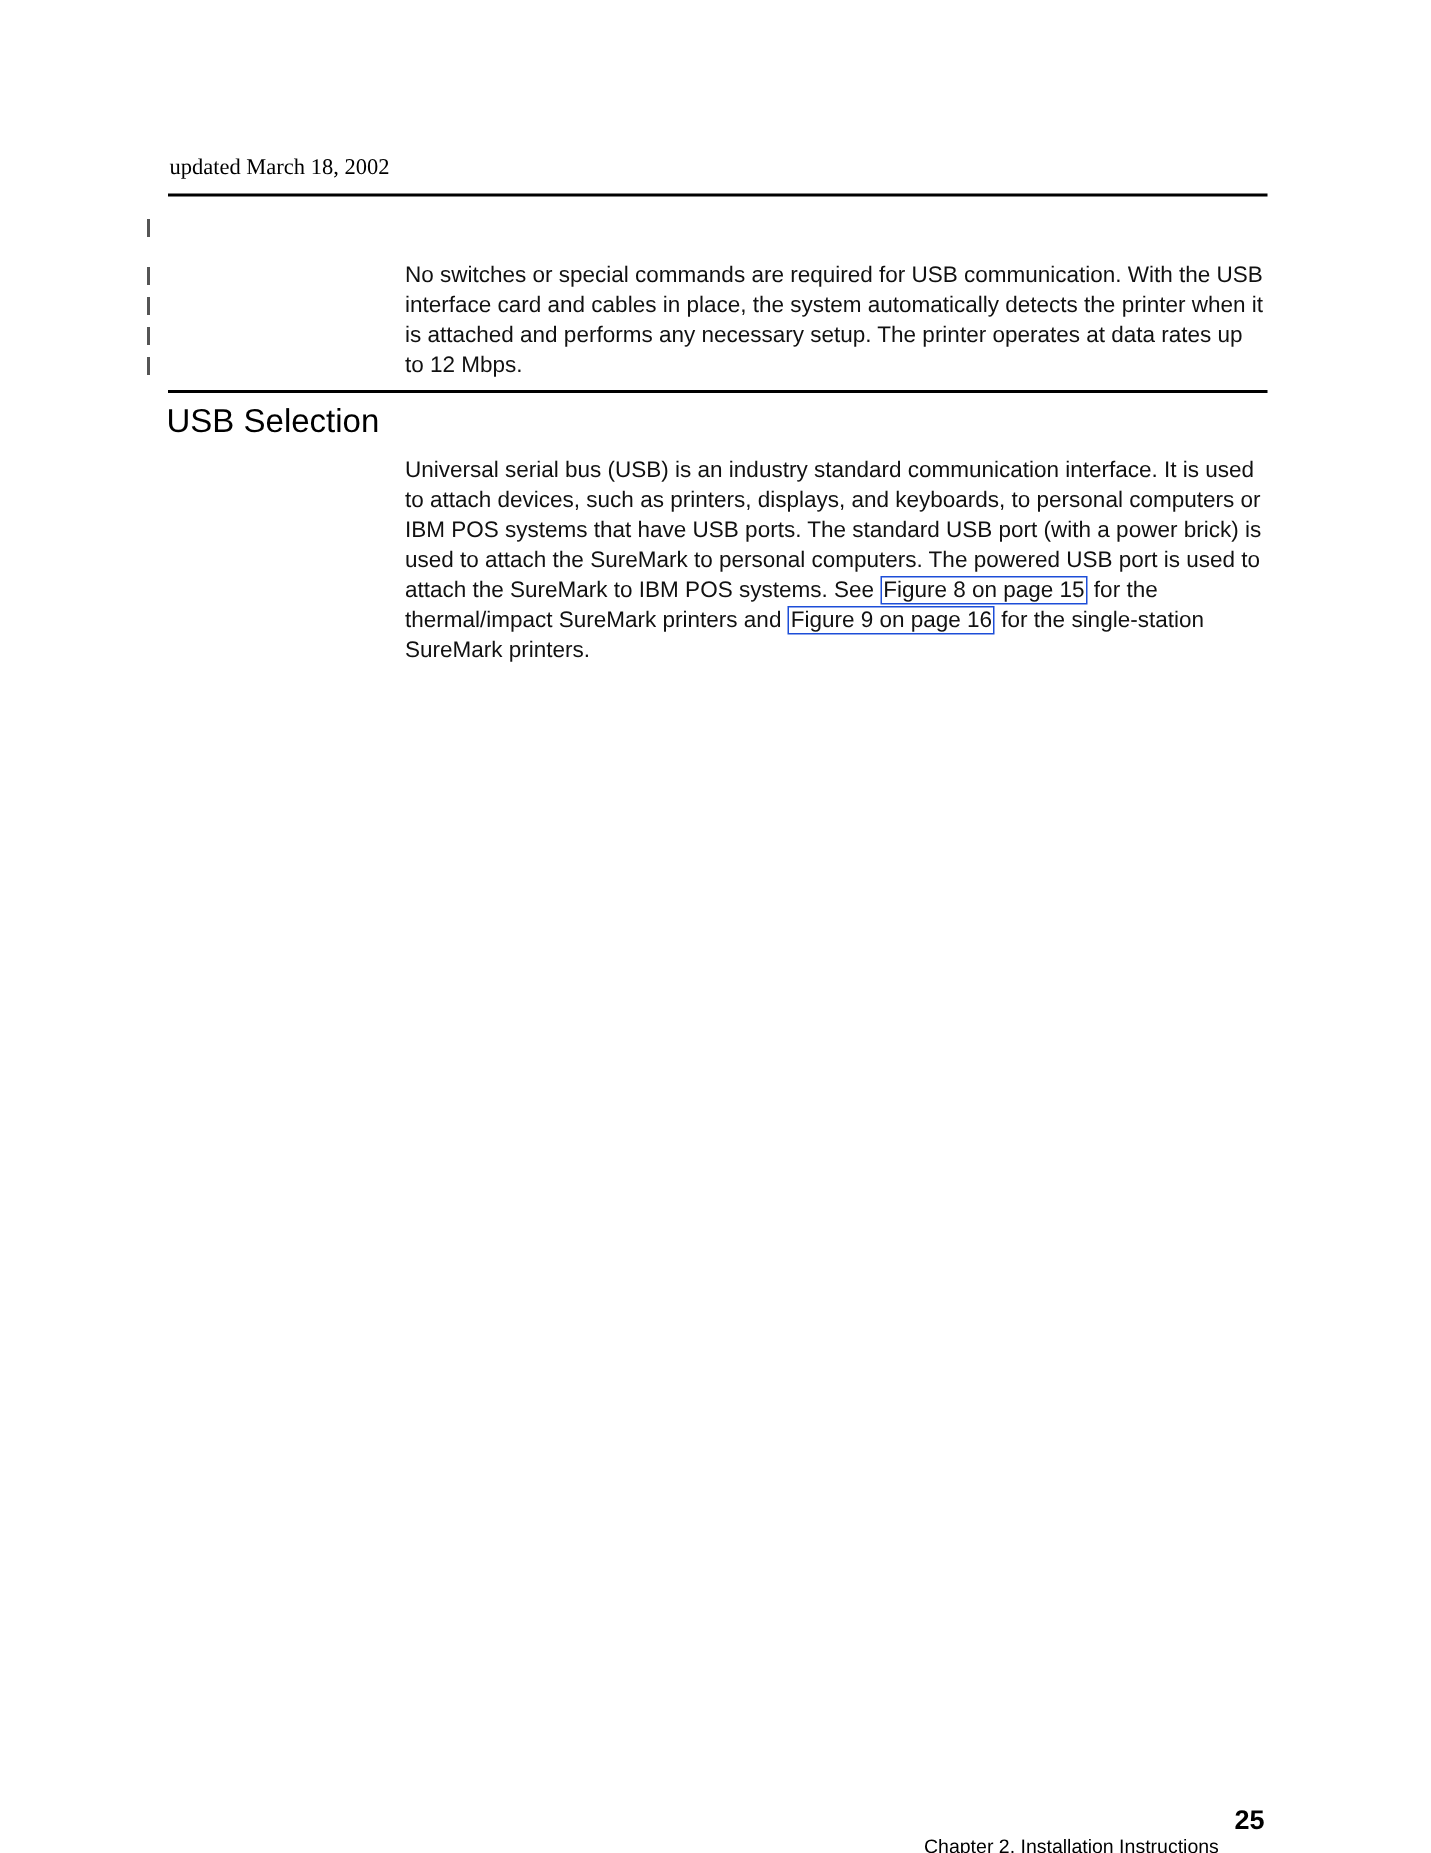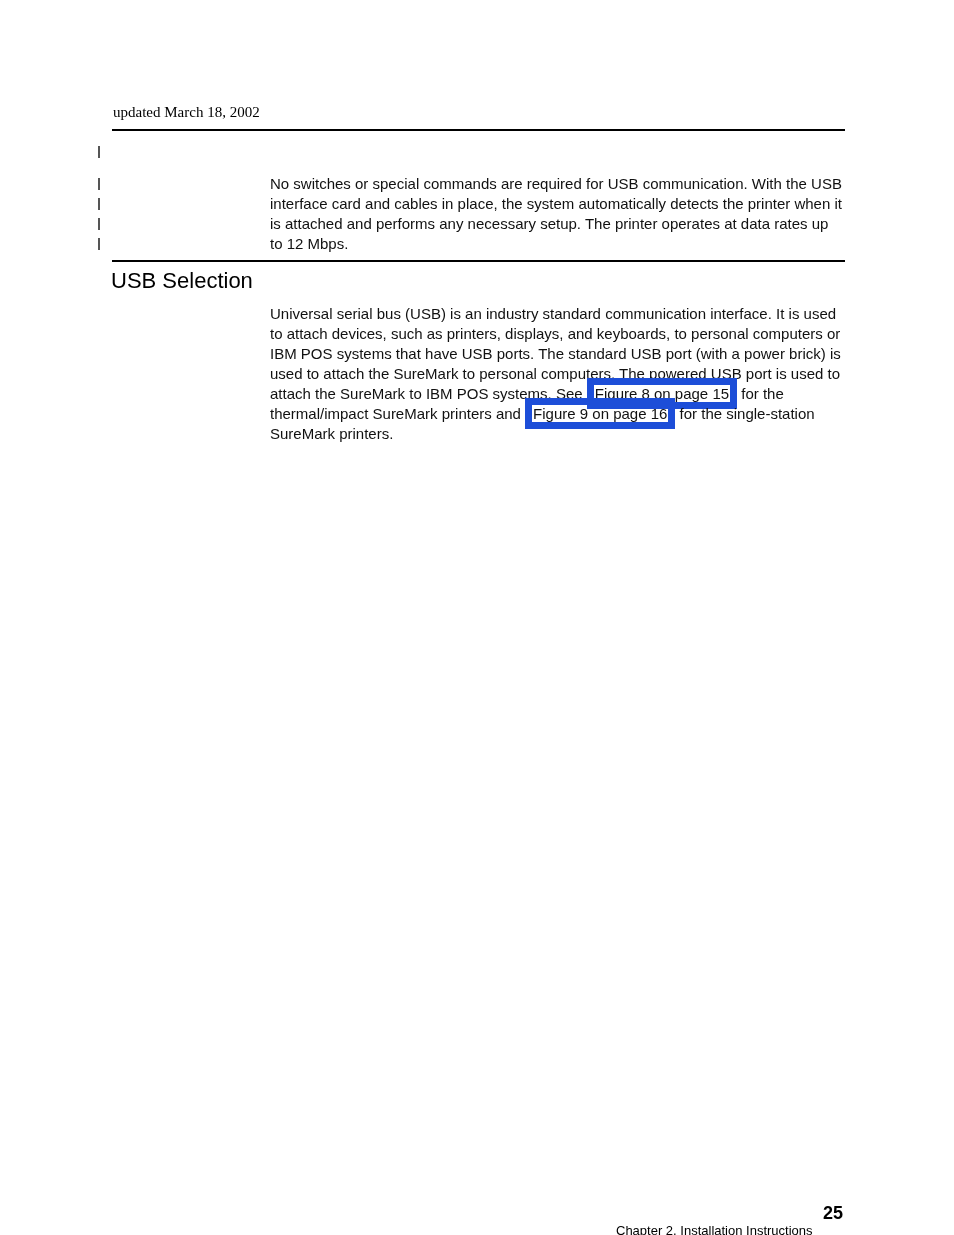--- a/index.html
+++ b/index.html
@@ -68,21 +68,21 @@
     left: 98px;
     width: 2px;
     background: #555;
   }
   .rb1 { top: 110px; height: 12px; }
   .rb2 { top: 142px; height: 12px; }
   .rb3 { top: 162px; height: 12px; }
   .rb4 { top: 182px; height: 12px; }
   .rb5 { top: 202px; height: 12px; }
   .xref {
-    border: 7px solid #1d4ed8;
+    border: 1px solid #1d4ed8;
     padding: 0 1px;
     text-decoration: none;
     color: inherit;
   }
   .footer-chapter {
     position: absolute;
     left: 616px;
     top: 1187px;
     font-size: 13px;
   }

